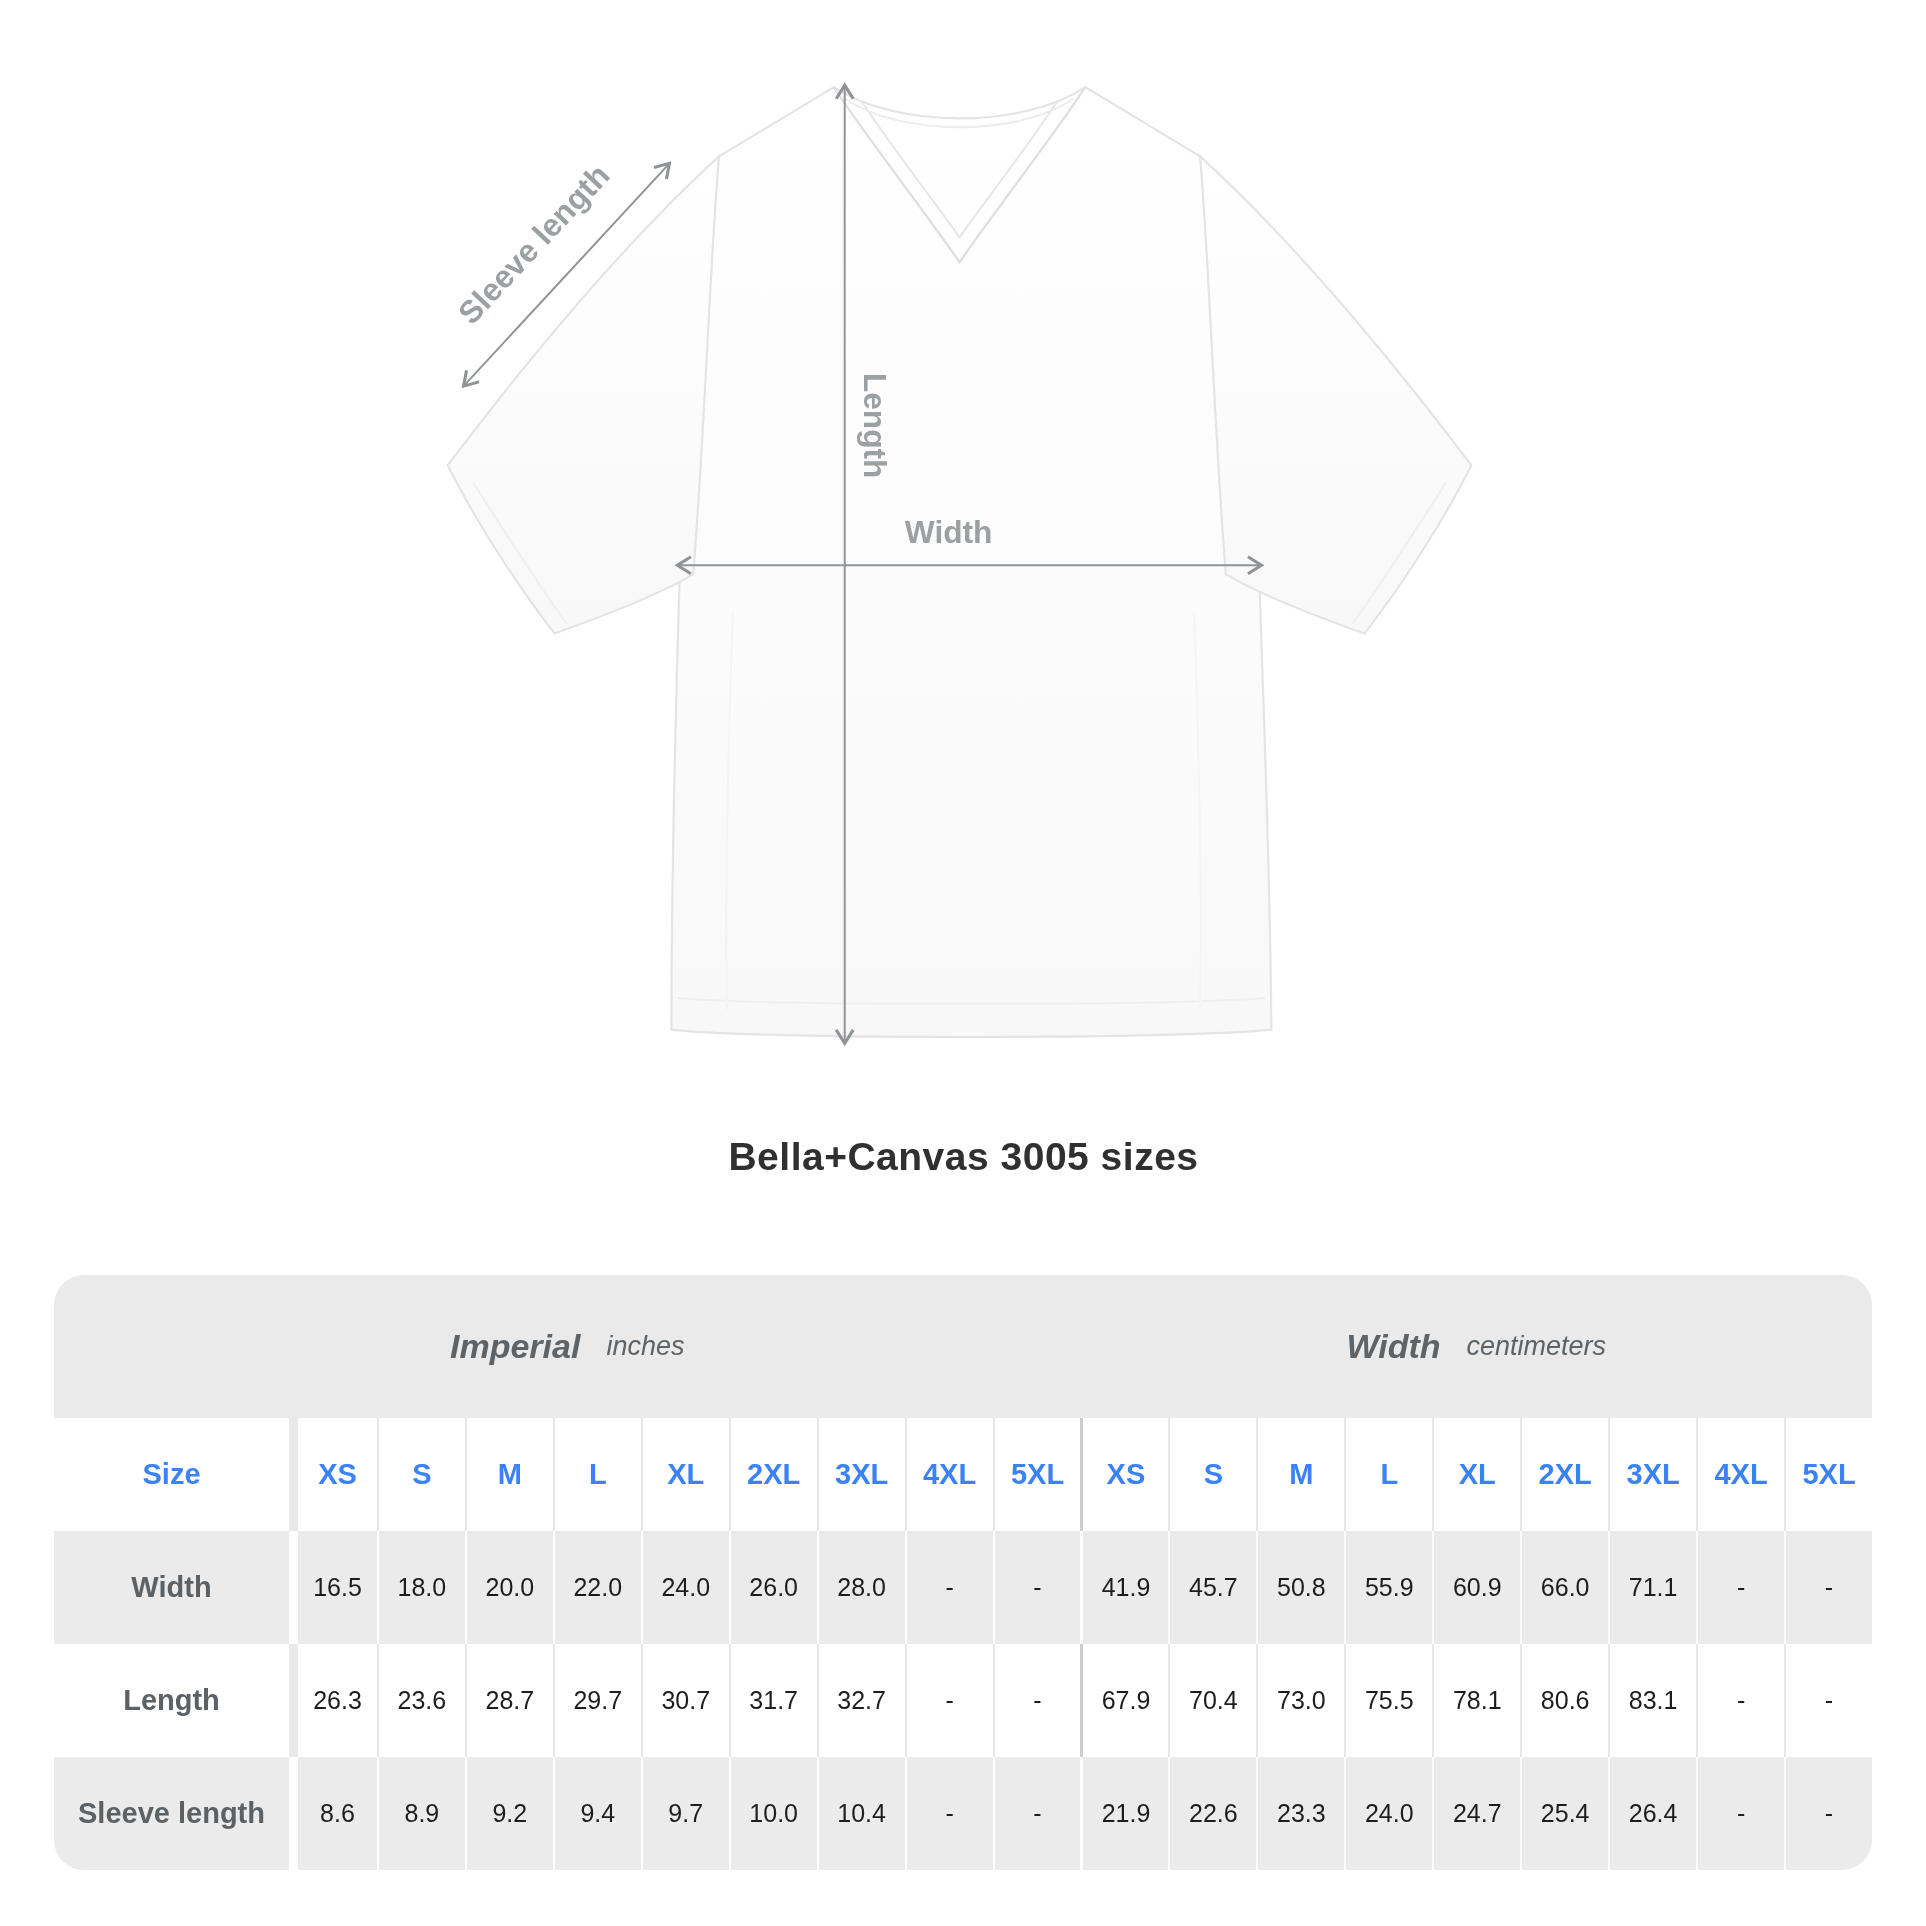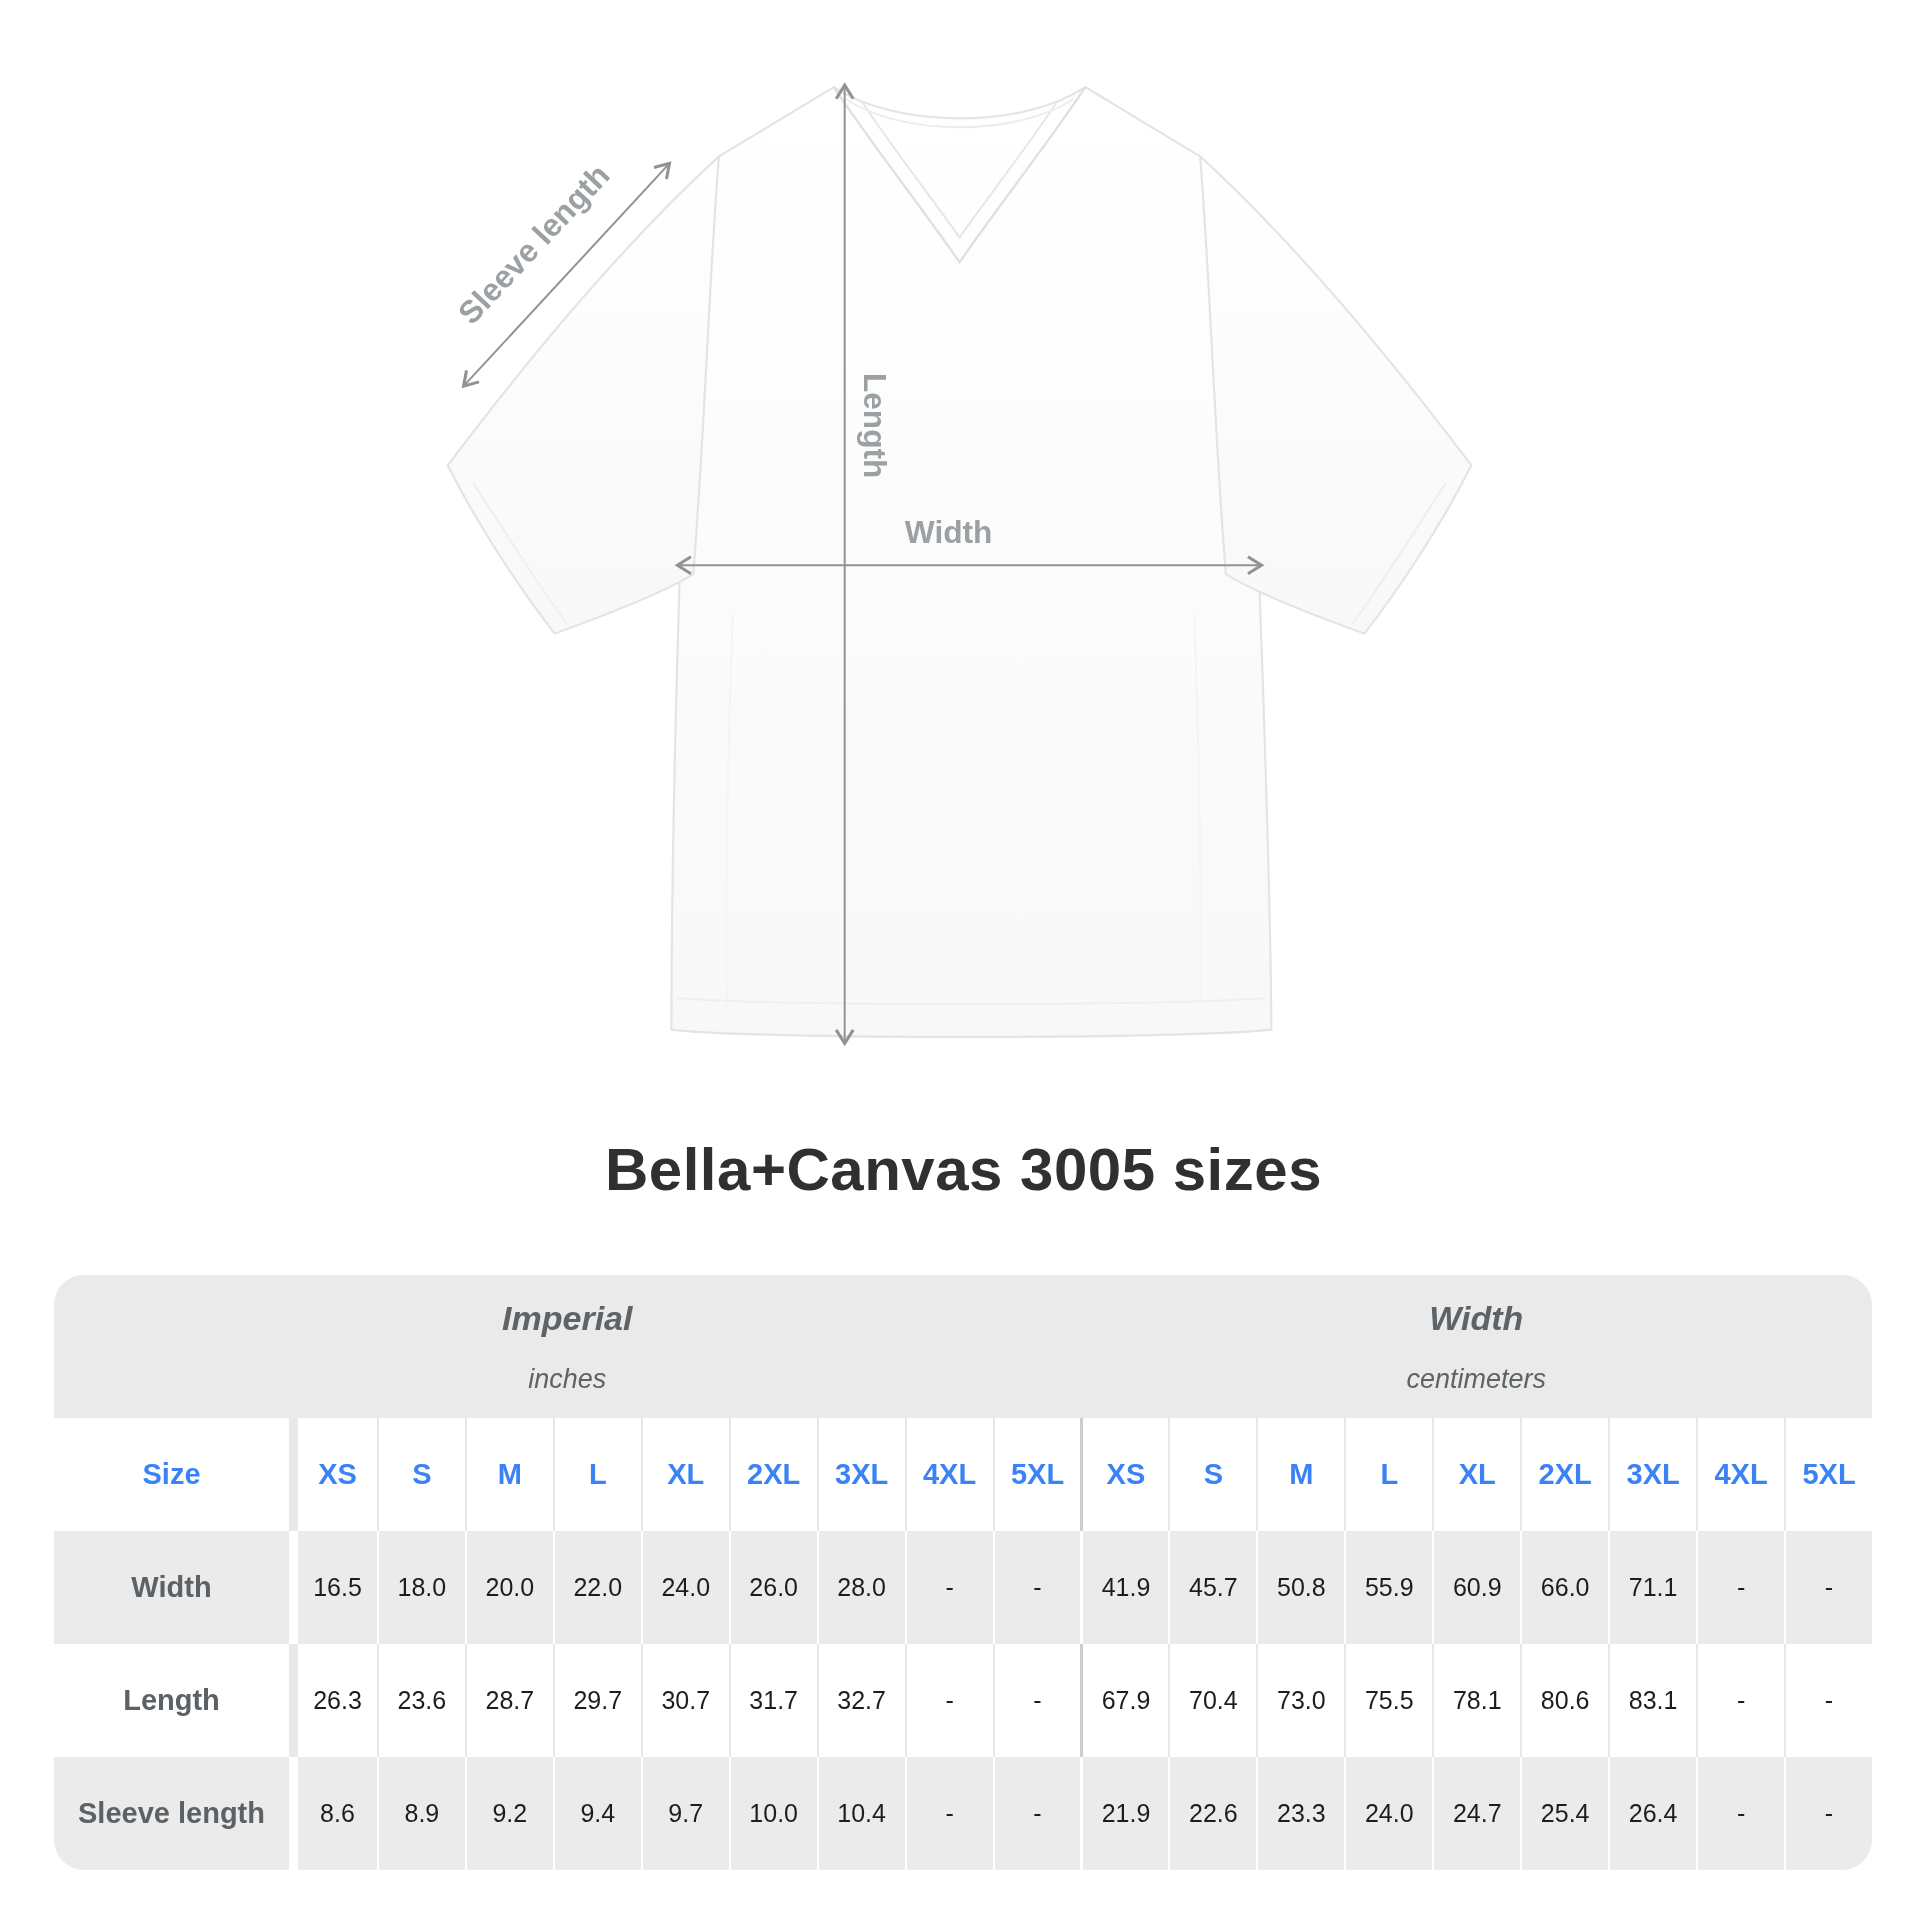--- a/index.html
+++ b/index.html
@@ -8,36 +8,36 @@
     font-family:"Liberation Sans",sans-serif;overflow:hidden;
   }
   .page{position:absolute;inset:0;}
 
   
   .diagram{position:absolute;left:0;top:0;width:1927px;height:1089px;}
 
   
   .title{
     position:absolute;top:1135px;left:0;width:100%;text-align:center;
-    font-size:60px;font-weight:700;color:#303030;margin:0;letter-spacing:0.5px;
+    font-size:39px;font-weight:700;color:#303030;margin:0;letter-spacing:0.5px;
   }
   .subtitle{
     position:absolute;top:1196px;left:0;width:100%;text-align:center;
     font-size:27px;font-style:italic;color:#4c4c4c;margin:0;
   }
 
   
   .size-table{
     position:absolute;left:54px;top:1275px;width:1818px;
     display:grid;
     grid-template-columns:235px repeat(18,1fr);
     grid-template-rows:143px 113px 113px 113px 113px;
   }
   .band{
-    background:#eaeaea;display:flex;flex-direction:column;align-items:center;
+    background:#eaeaea;display:flex;align-items:center;
     justify-content:center;gap:26px;color:#5d6367;
   }
   .band-left{grid-column:1/11;border-top-left-radius:30px;}
   .band-right{grid-column:11/20;border-top-right-radius:30px;}
   .band-name{font-size:34px;font-weight:700;font-style:italic;}
   .band-unit{font-size:27px;font-style:italic;}
 
   .c{display:flex;align-items:center;justify-content:center;}
   .hd{background:#fff;font-weight:700;color:#3b82f6;font-size:29px;border-left:2px solid #e7e7e7;}
   .lbl{font-weight:700;color:#5b6165;font-size:29px;}

